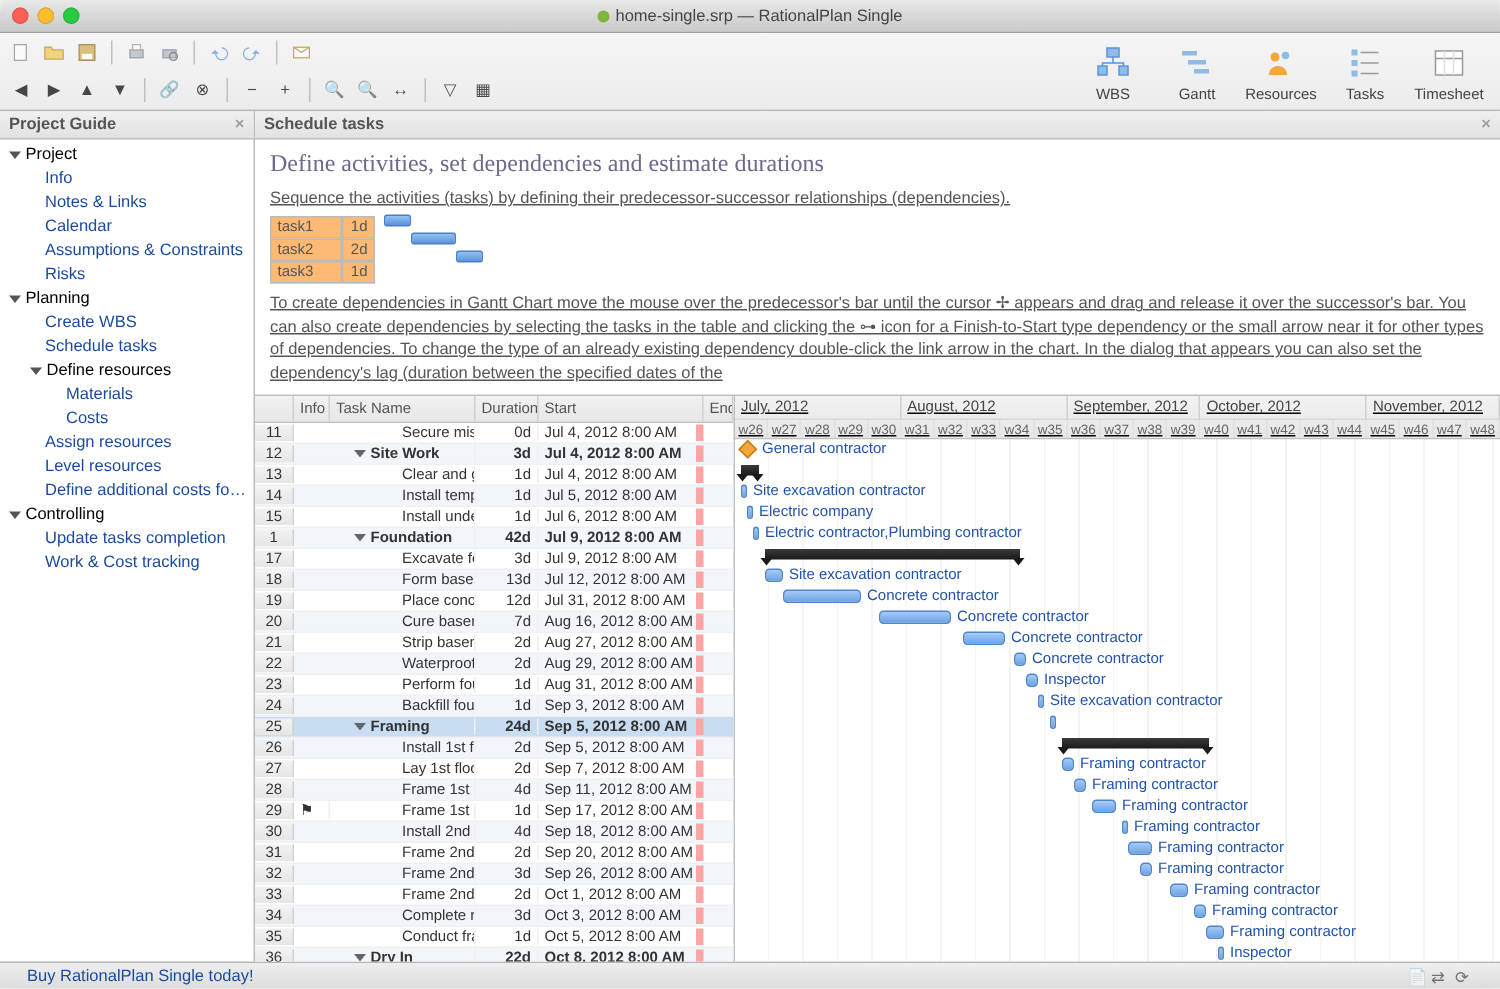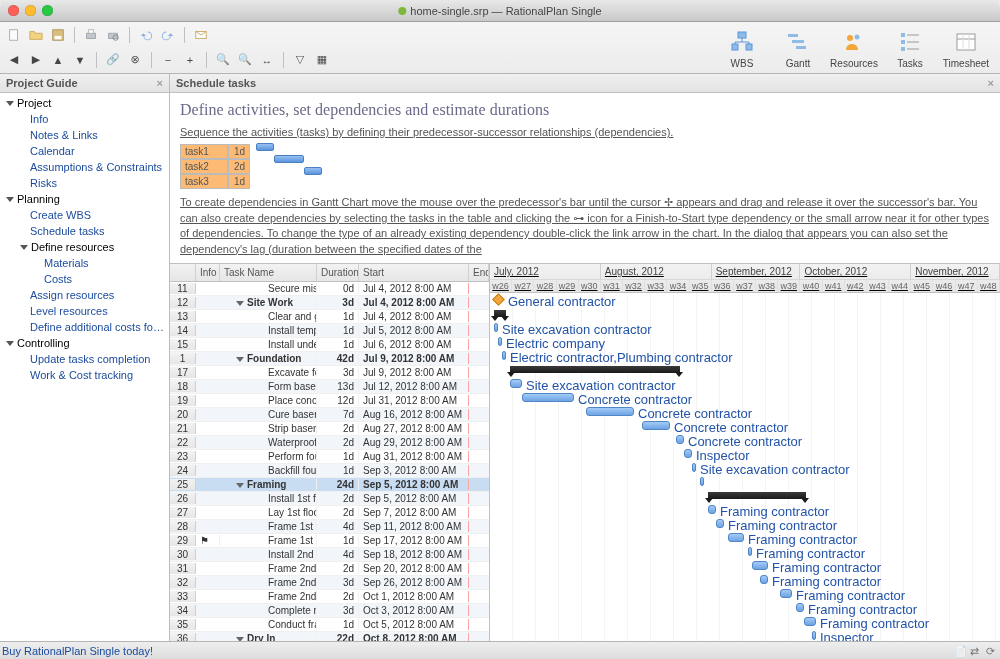--- a/index.html
+++ b/index.html
@@ -58,42 +58,42 @@
 .grid-hdr .gh { padding:3px 4px; border-right:1px solid #d0d0d0; font-size:10px; color:#555; overflow:hidden; white-space:nowrap; }
 .gh-num{width:26px;} .gh-info{width:24px;} .gh-name{flex:1;} .gh-dur{width:42px; text-align:right;} .gh-start{width:110px;} .gh-end{width:20px;}
 .grid-body { flex:1; overflow:hidden; }
 .grow { display:flex; height:14px; align-items:center; border-bottom:1px solid #f0f0f0; }
 .grow:nth-child(even){ background:#f2f6fb; }
 .grow .gc { padding:0 4px; font-size:10px; color:#333; overflow:hidden; white-space:nowrap; }
 .gc-num{width:26px; background:linear-gradient(#f2f2f2,#e6e6e6); border-right:1px solid #d0d0d0; text-align:center; color:#666;}
 .gc-info{width:24px; border-right:1px solid #f0f0f0;}
 .gc-name{flex:1; border-right:1px solid #f0f0f0;}
 .gc-dur{width:42px; text-align:right; border-right:1px solid #f0f0f0;}
-.gc-start{width:110px; border-right:1px solid #fca5a5;}
+.gc-start{width:110px; border-right:5px solid #fca5a5;}
 .gc-end{width:20px;}
 .grow.grp .gc-name, .grow.grp .gc-dur, .grow.grp .gc-start { font-weight:bold; }
 .indent1{padding-left:16px !important;} .indent3{padding-left:48px !important;}
 .tri2{width:0;height:0;border-left:4px solid transparent;border-right:4px solid transparent;border-top:5px solid #666;display:inline-block;margin-right:3px;}
 .rowsel { background:#c8dcf2 !important; }
 
 .gantt { flex:1; display:flex; flex-direction:column; min-width:0; overflow:hidden;text-decoration:underline; }
 .gantt-hdr { display:flex; flex-direction:column; background:linear-gradient(#f2f2f2,#e6e6e6); border-bottom:1px solid #c0c0c0; flex-shrink:0; }
 .gantt-months{display:flex;} .gm{border-right:1px solid #d0d0d0; border-bottom:1px solid #d8d8d8; font-size:10px; padding:2px 4px; color:#444;}
 .gantt-weeks{display:flex;} .gw{width:23px; border-right:1px solid #e0e0e0; font-size:9px; text-align:center; color:#666; padding:1px 0;}
 .gantt-body { flex:1; position:relative; overflow:hidden; background:repeating-linear-gradient(to right, #fff 0, #fff 22px, #f4f4f4 22px, #f4f4f4 23px); }
 .gbar-row { height:14px; position:relative; }
 .gbar { position:absolute; height:9px; top:2px; background:linear-gradient(#a3cbf6,#6ea3e4); border:1px solid #4f86c8; border-radius:3px; }
 .gbar.sum { height:7px; top:3px; background:linear-gradient(#3a3a3a,#1a1a1a); border:none; border-radius:0; }
 .gbar.sum::before,.gbar.sum::after{content:'';position:absolute;top:6px;width:0;height:0;border-left:4px solid transparent;border-right:4px solid transparent;border-top:5px solid #1a1a1a;}
 .gbar.sum::before{left:-3px;} .gbar.sum::after{right:-3px;}
 .gdia { position:absolute; width:9px; height:9px; top:2px; background:#f2a63c; border:1px solid #c47d16; transform:rotate(45deg); }
-.glbl { position:absolute; top:1px; font-size:13px; color:#2253a8; white-space:nowrap; }
-
-
-.footer { height:18px; background:linear-gradient(#eee,#ddd); border-top:1px solid #b5b5b5; display:flex; align-items:center; justify-content:space-between; padding:0 2px; }
+.glbl { position:absolute; top:1px; font-size:10px; color:#2253a8; white-space:nowrap; }
+
+
+.footer { height:18px; background:linear-gradient(#eee,#ddd); border-top:1px solid #b5b5b5; display:flex; align-items:center; justify-content:space-between; padding:0 18px; }
 .footer .fl { color:#1a4b9c; cursor:pointer; }
 .footer .fr { display:flex; gap:4px; }
 .footer .fr span{width:12px;height:12px;opacity:.5;}
 </style>
 </head>
 <body>
 
 <div class="titlebar">
   <div class="traffic">
     <span class="tl-close"></span>

